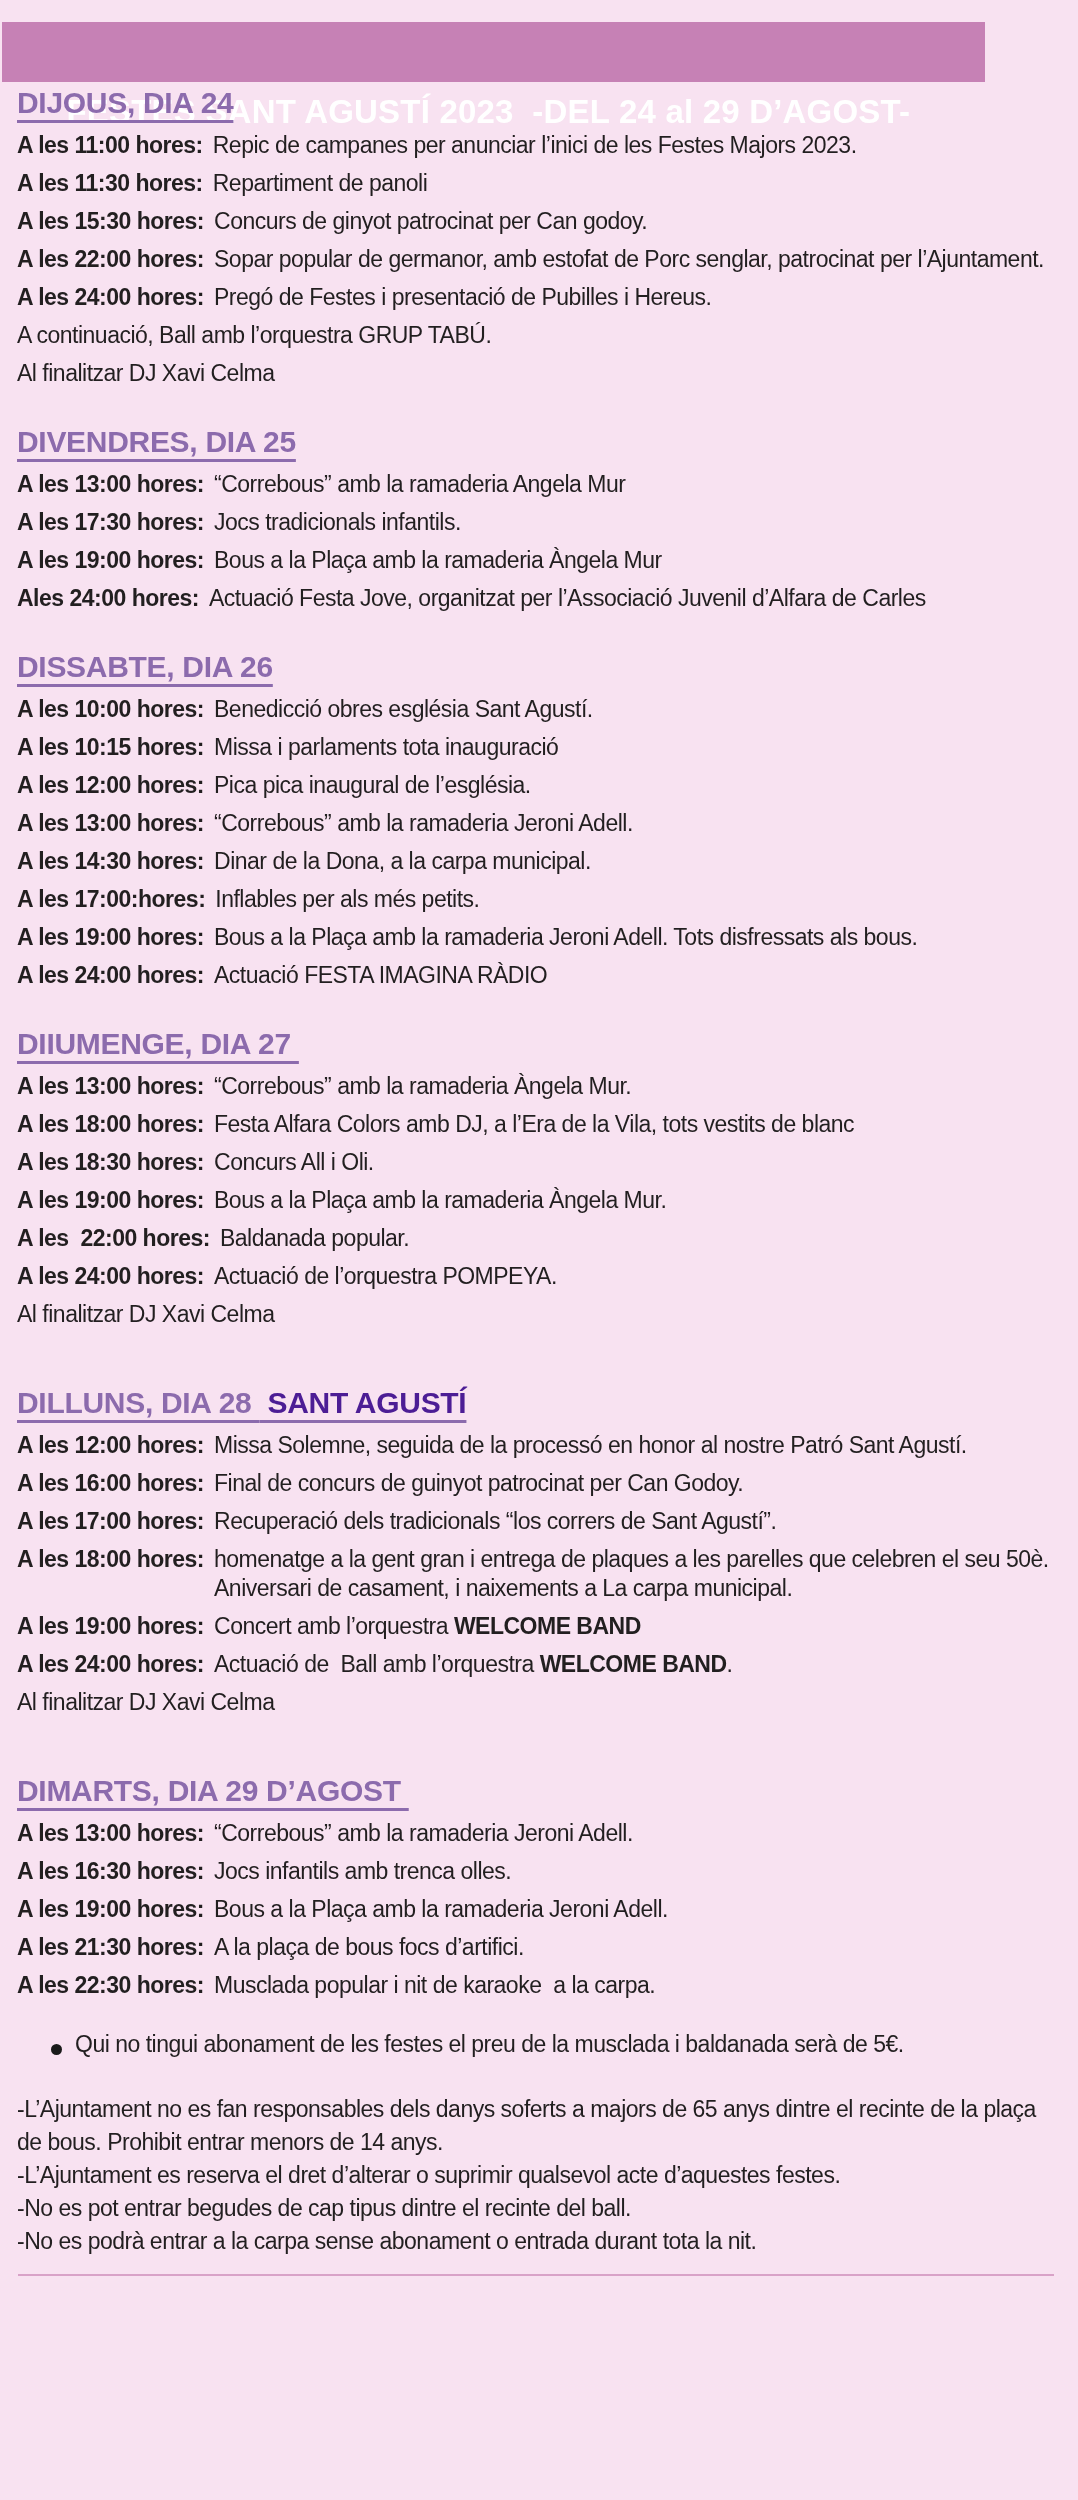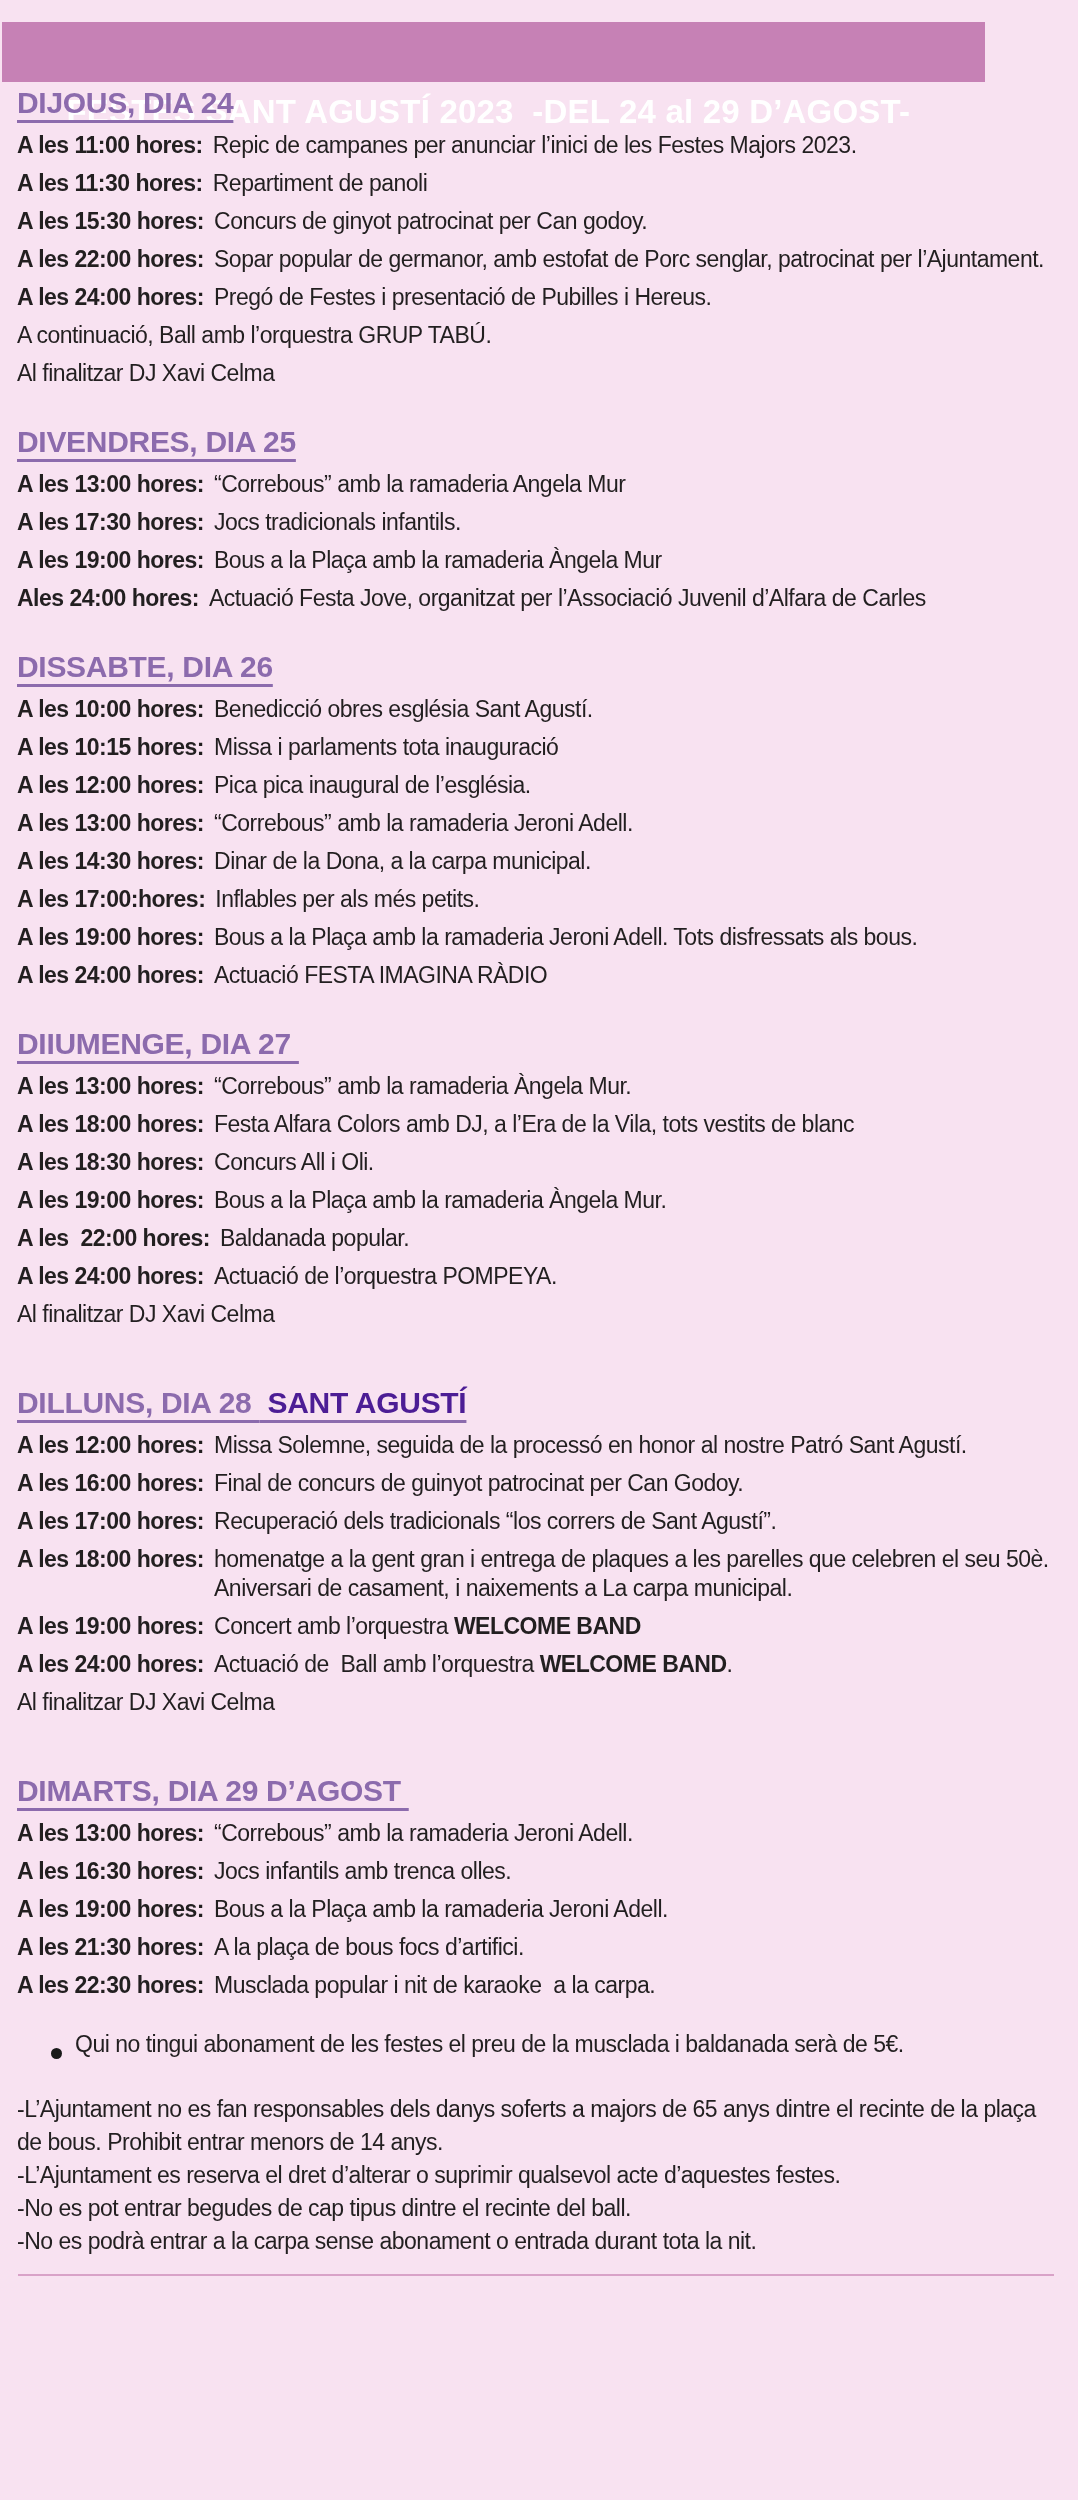--- a/index.html
+++ b/index.html
@@ -64,21 +64,21 @@
     margin-right: 10px;
     flex: 0 0 auto;
   }
   .event .desc { flex: 1 1 auto; white-space: pre-wrap; }
   .event .desc b { font-weight: bold; }
 
   .bullet-note {
     margin-top: 30px;
     padding-left: 34px;
     display: flex;
-    align-items: flex-end;
+    align-items: center;
     font-size: 23px;
     line-height: 29px;
     letter-spacing: -0.5px;
   }
   .bullet-dot {
     flex: 0 0 auto;
     width: 11px;
     height: 11px;
     border-radius: 50%;
     background: #1a1a1a;

